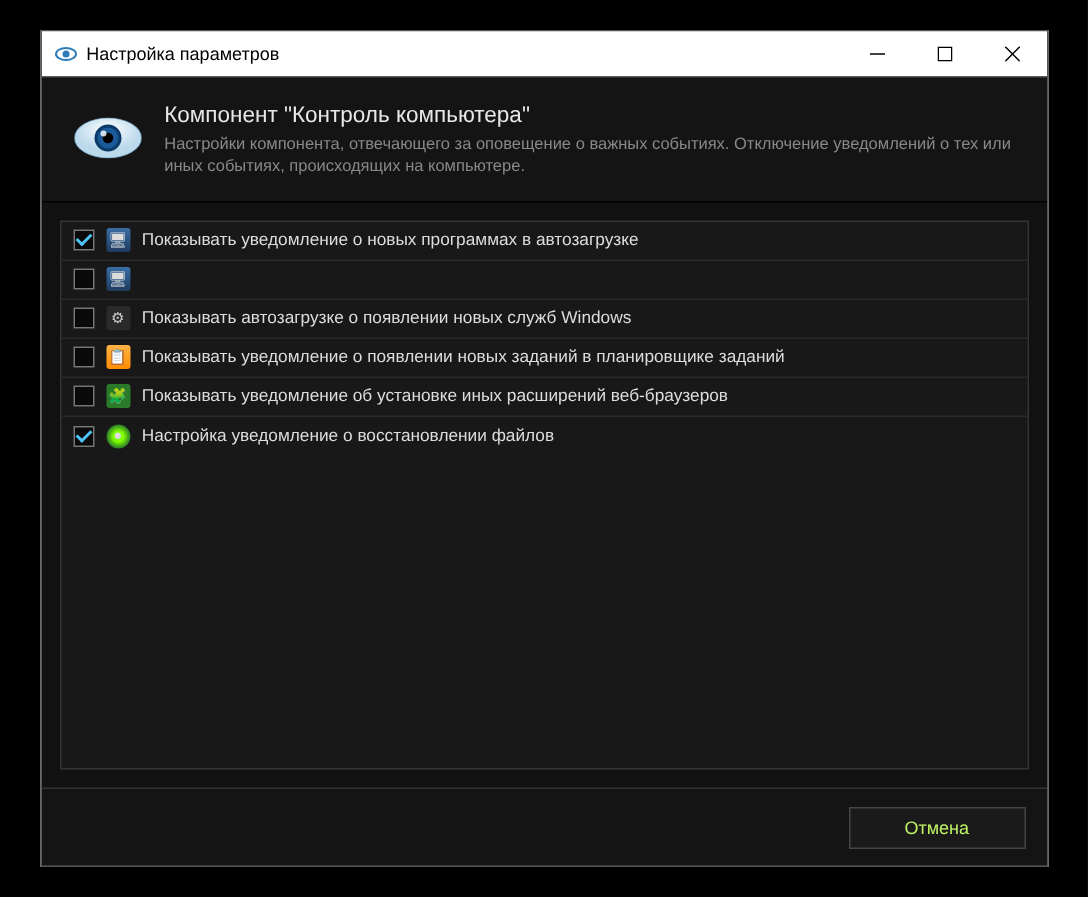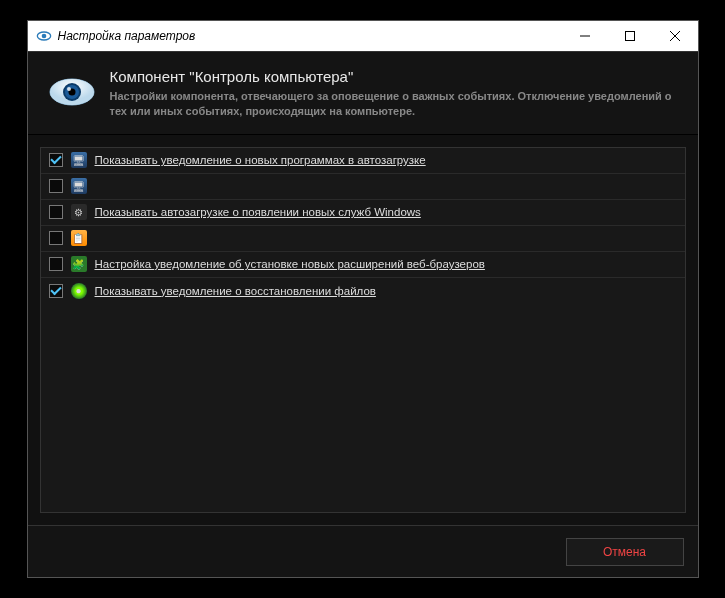--- a/index.html
+++ b/index.html
@@ -21,21 +21,20 @@
     display: flex;
     flex-direction: column;
   }
   .titlebar {
     height: 30px;
     background: #fff;
     display: flex;
     align-items: center;
     padding-left: 8px;
     color: #000;
-    font-style: italic;
   }
   .titlebar .app-icon {
     width: 16px;
     height: 16px;
     margin-right: 6px;
     display: flex;
     align-items: center;
     justify-content: center;
   }
   .titlebar .title-text {
@@ -79,21 +78,20 @@
   }
   .header .heading {
     color: #e8e8e8;
     font-size: 15px;
     margin-bottom: 4px;
   }
   .header .subheading {
     color: #888;
     font-size: 11px;
     line-height: 1.4;
-    font-weight: bold;
   }
 
   .list-panel {
     margin: 12px;
     background: #181818;
     border: 1px solid #333;
     flex: 1;
     overflow: auto;
   }
   .row {
@@ -130,38 +128,38 @@
     width: 16px;
     height: 16px;
     margin-right: 8px;
     flex-shrink: 0;
     border-radius: 2px;
     display: flex;
     align-items: center;
     justify-content: center;
     font-size: 11px;
   }
-  .row-label { white-space: nowrap; text-decoration: underline; }
+  .row-label { white-space: nowrap; }
 
   .footer {
     height: 52px;
     display: flex;
     justify-content: flex-end;
     align-items: center;
     padding-right: 14px;
     gap: 10px;
     border-top: 1px solid #333;
     background: #141414;
   }
   .btn {
     min-width: 118px;
     height: 28px;
     background: #1a1a1a;
     border: 1px solid #444;
-    color: #ef4444;
+    color: #bef264;
     font-size: 12px;
     display: flex;
     align-items: center;
     justify-content: center;
     cursor: pointer;
   }
 
   
   .ic-autoload { background: linear-gradient(#3a6ea5,#1e3a5f); }
   .ic-autoload2 { background: linear-gradient(#3a6ea5,#1e3a5f); }
@@ -238,30 +236,31 @@
           <span class="row-icon ic-autoload2" style="font-size: 10px;">🖥</span>
         </div>
         <div class="row">
           <span class="chk"></span>
           <span class="row-icon ic-gear" style="font-size: 10px;">⚙</span>
           <span class="row-label">Показывать автозагрузке о появлении новых служб Windows</span>
         </div>
         <div class="row">
           <span class="chk"></span>
           <span class="row-icon ic-task" style="font-size: 10px;">📋</span>
+          <span class="row-label">Показывать уведомление о появлении новых заданий в планировщике заданий</span>
         </div>
         <div class="row">
           <span class="chk"></span>
           <span class="row-icon ic-puzzle" style="font-size: 10px;">🧩</span>
-          <span class="row-label">Настройка уведомление об установке новых расширений веб-браузеров</span>
+          <span class="row-label">Показывать уведомление об установке иных расширений веб-браузеров</span>
         </div>
         <div class="row">
           <span class="chk checked"></span>
           <span class="row-icon ic-restore" style="font-size: 10px;">●</span>
-          <span class="row-label">Показывать уведомление о восстановлении файлов</span>
+          <span class="row-label">Настройка уведомление о восстановлении файлов</span>
         </div>
       </div>
 
     <div class="footer">
       <div class="btn">Отмена</div>
     </div>
 
   </div>
 </div>
 

